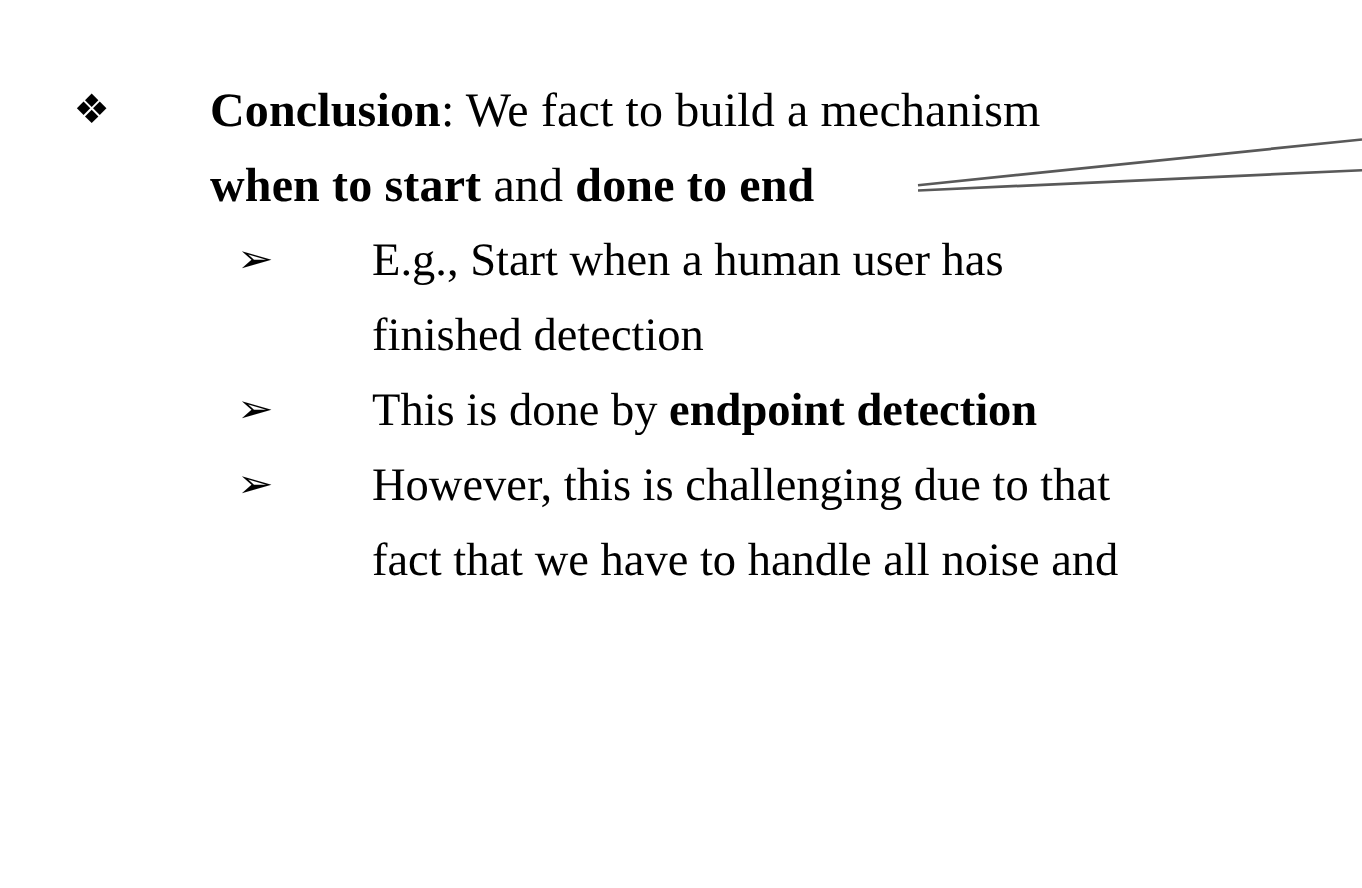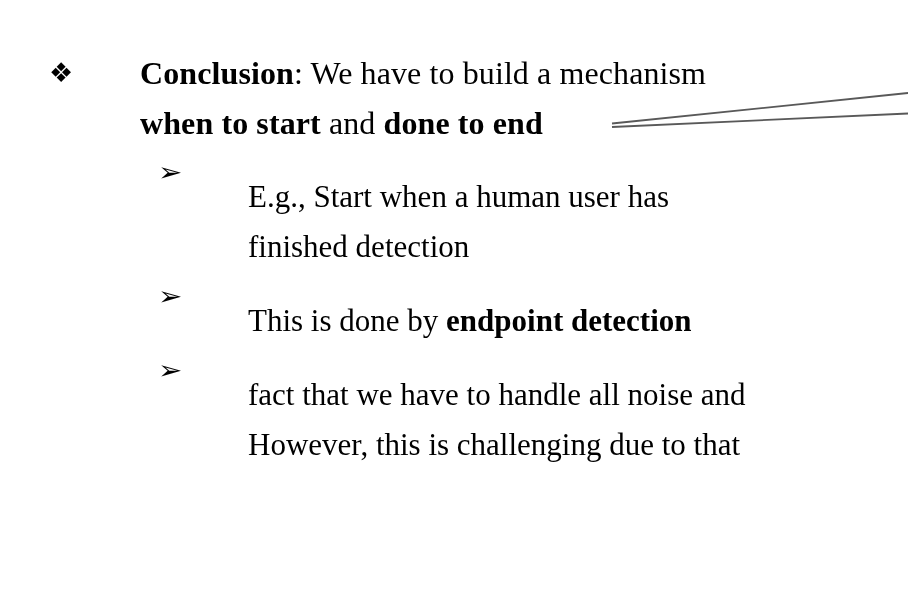--- a/index.html
+++ b/index.html
@@ -82,21 +82,20 @@
     box-sizing: border-box;
     padding-left: 118px;
     font-size: 26px;
     line-height: 50px;
     color: #000000;
   }
   .level2-text {
     flex: 1 1 auto;
     font-size: 31px;
     line-height: 50px;
-    margin-top: 24px;
   }
   .level2-text .l {
     display: block;
     white-space: nowrap;
   }
   .b { font-weight: bold; }
 
   .arrow-glyph {
     display: inline-block;
     line-height: 50px;
@@ -116,21 +115,21 @@
   <svg id="connector" viewBox="0 0 908 592" width="908" height="592" xmlns="http://www.w3.org/2000/svg">
     <line x1="612" y1="123.5" x2="908" y2="93" stroke="#595959" stroke-width="1.8"></line>
     <line x1="612" y1="127" x2="908" y2="113.5" stroke="#595959" stroke-width="1.8"></line>
   </svg>
 
   <div class="level1-row">
     <div class="level1-marker">
       <span class="diamond-glyph">❖</span>
     </div>
     <div class="level1-text">
-      <span class="l"><span class="b">Conclusion</span><span>: We have to build a mechanism</span></span>
+      <span class="l"><span class="b">Conclusion</span><span>: We fact to build a mechanism</span></span>
       <span class="l"><span class="b">when to start</span><span> and </span><span class="b">done to end</span></span>
     </div>
   </div>
 
   <div class="level2-block">
 
     <div class="level2-row">
       <div class="level2-marker">
         <span class="arrow-glyph">➢</span>
       </div>
@@ -147,19 +146,19 @@
       <div class="level2-text">
         <span class="l"><span>This is done by </span><span class="b">endpoint detection</span></span>
       </div>
     </div>
 
     <div class="level2-row">
       <div class="level2-marker">
         <span class="arrow-glyph">➢</span>
       </div>
       <div class="level2-text">
+        <span class="l">However, this is challenging due to that</span>
         <span class="l">fact that we have to handle all noise and</span>
-        <span class="l">However, this is challenging due to that</span>
       </div>
     </div>
 
   </div>
 </div>
 
 </body></html>

